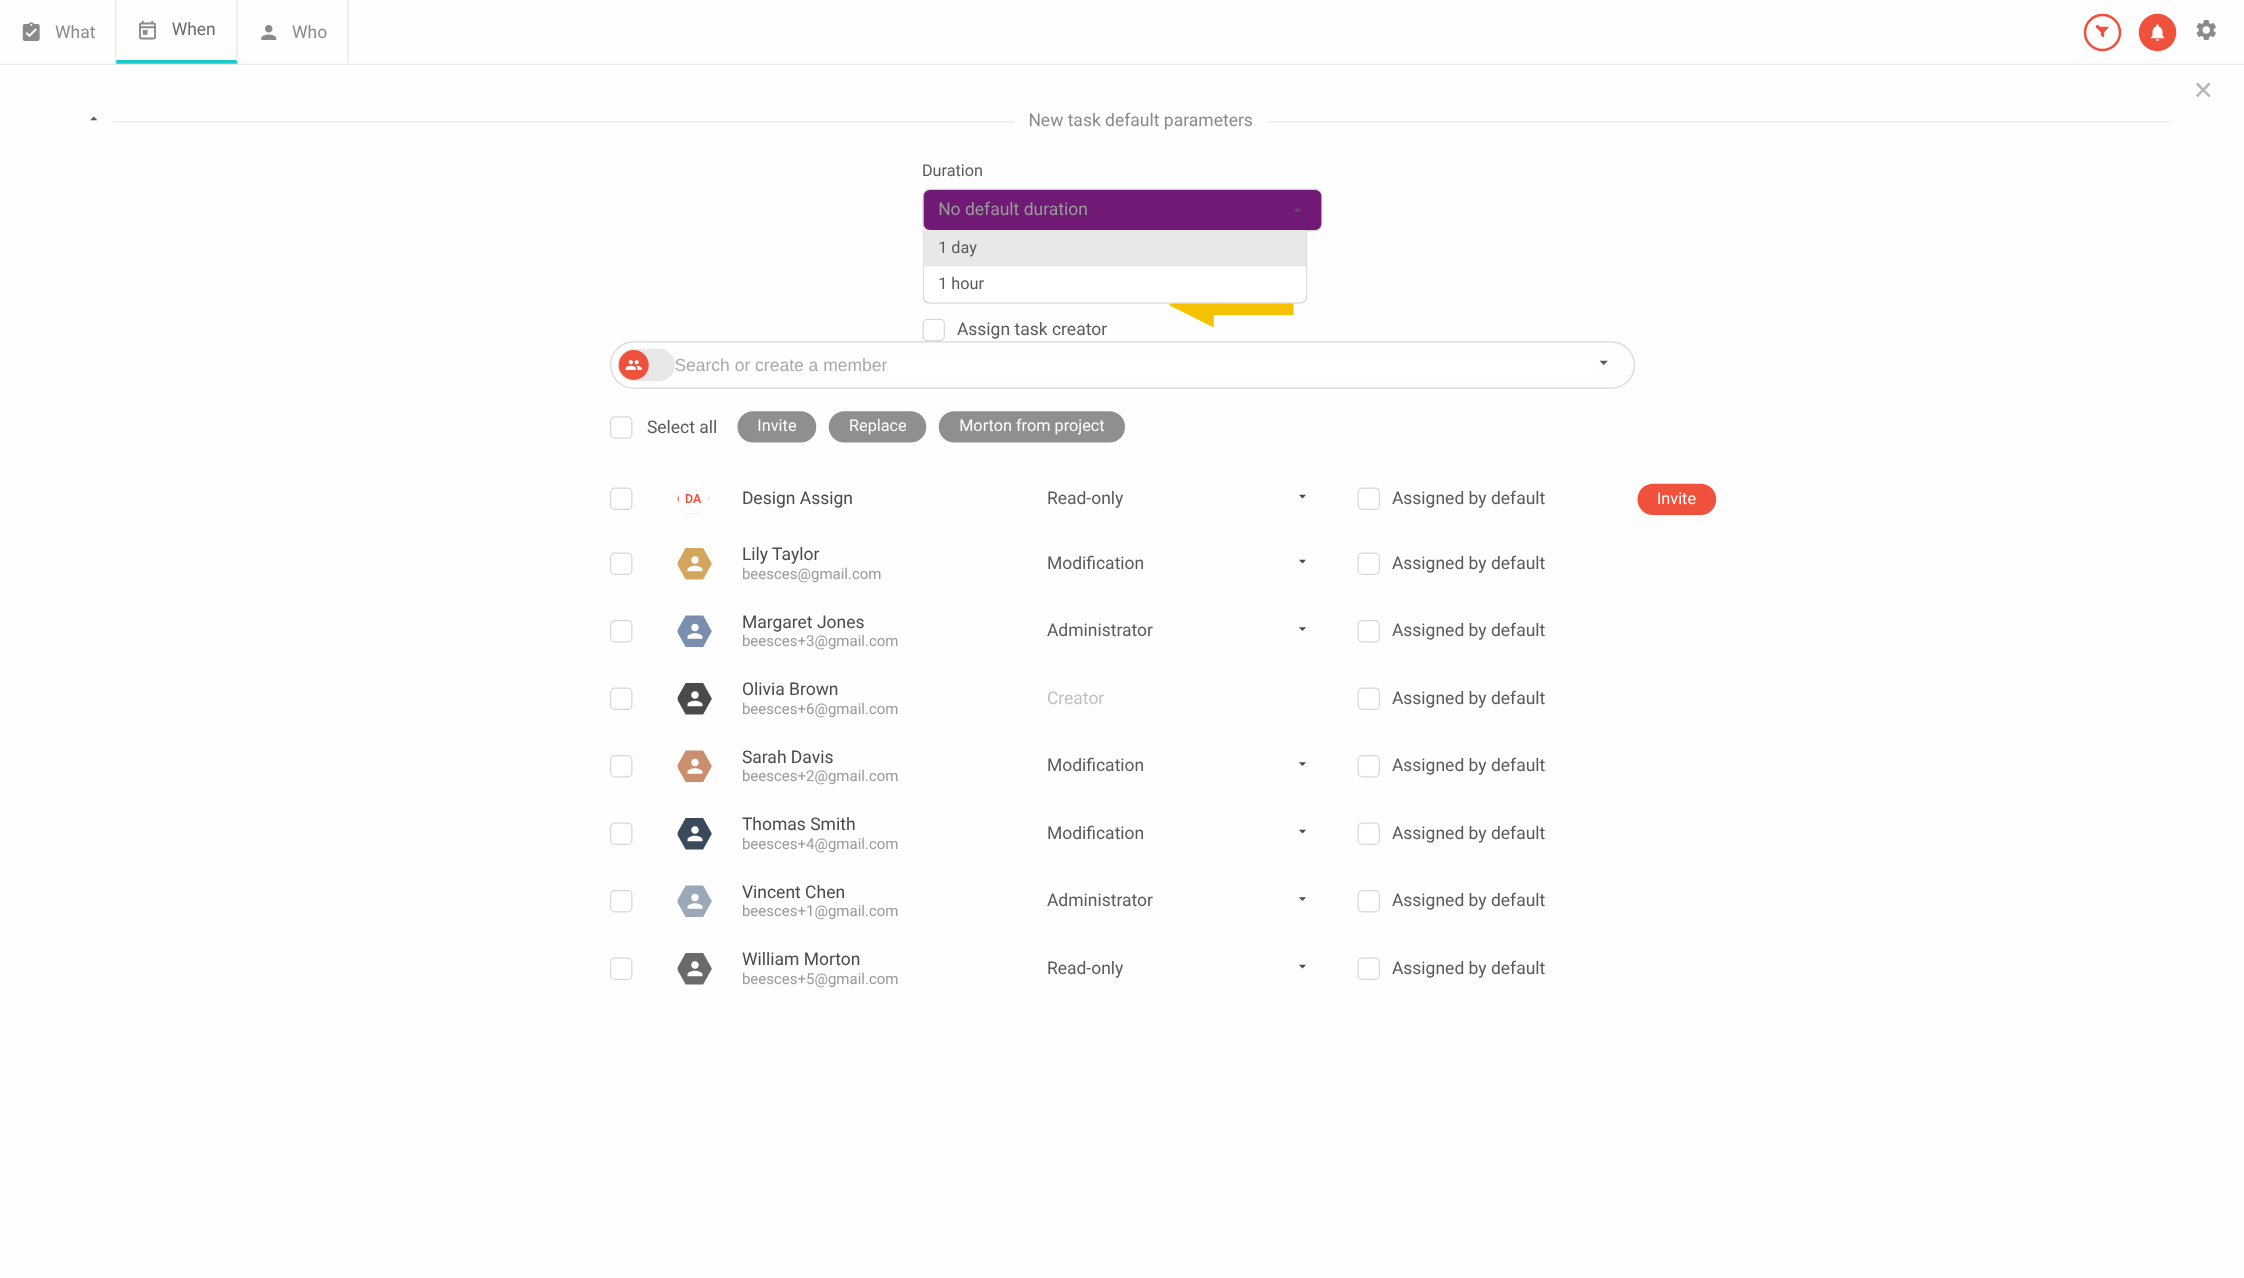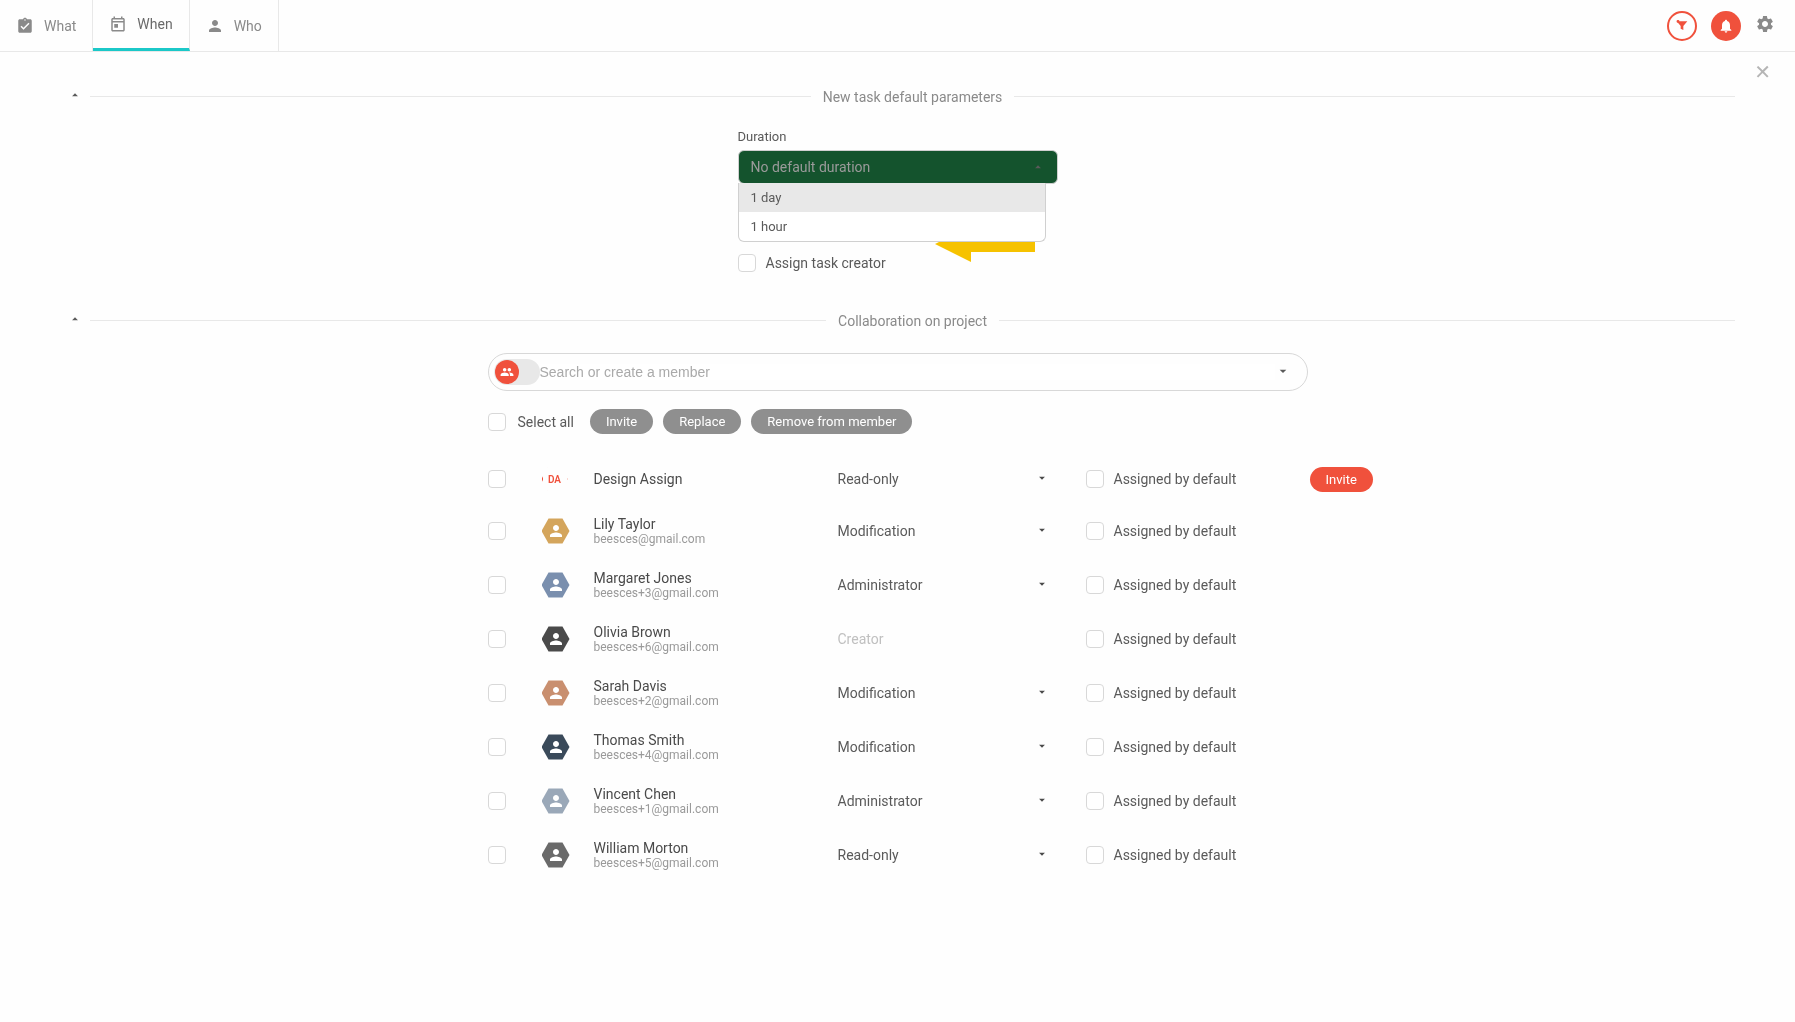--- a/index.html
+++ b/index.html
@@ -93,21 +93,21 @@
     position:relative;
   }
   .field-label {
     font-size: 13px;
     color:#5a5a5a;
     margin-bottom: 6px;
   }
   .select-box {
     border:1px solid #d0d0d0;
     border-radius: 6px;
-    background:#14532d;
+    background:#701a75;
     padding: 8px 12px;
     color:#9a9a9a;
     display:flex;
     justify-content:space-between;
     align-items:center;
     cursor:pointer;
   }
   .dropdown {
     position:absolute;
     top: 54px;
@@ -327,30 +327,20 @@
     <svg width="100" height="44" viewBox="0 0 100 44">
         <polygon points="0,22 36,4 36,14 100,14 100,30 36,30 36,40" fill="#f6c200"></polygon>
       </svg>
   </div>
 
   <div class="assign-creator">
     <div class="checkbox"></div>
     <span>Assign task creator</span>
   </div>
 
-  <div class="section-header" style="margin-top:40px">
-    <div class="chev">
-      <svg width="14" height="14" viewBox="0 0 24 24" fill="#5a5a5a">
-          <path d="M7 14l5-5 5 5z"></path>
-        </svg>
-    </div>
-    <div class="line"></div>
-    <div class="title">Collaboration on project</div>
-    <div class="line"></div>
-  </div>
 
   <div class="inner">
     <div class="search-row">
       <div class="toggle">
         <div class="knob">
           <svg width="14" height="14" viewBox="0 0 24 24" fill="#fff">
               <path d="M16 11c1.66 0 2.99-1.34 2.99-3S17.66 5 16 5s-3 1.34-3 3 1.34 3 3 3zm-8 0c1.66 0 2.99-1.34 2.99-3S9.66 5 8 5 5 6.34 5 8s1.34 3 3 3zm0 2c-2.33 0-7 1.17-7 3.5V19h14v-2.5c0-2.33-4.67-3.5-7-3.5zm8 0c-.29 0-.62.02-.97.05 1.16.84 1.97 1.97 1.97 3.45V19h6v-2.5c0-2.33-4.67-3.5-7-3.5z"></path>
             </svg>
         </div>
       </div>
@@ -362,21 +352,21 @@
       </div>
     </div>
 
     <div class="actions-row">
       <div class="sel-all">
         <div class="checkbox"></div>
         <span>Select all</span>
       </div>
       <div class="pill">Invite</div>
       <div class="pill">Replace</div>
-      <div class="pill">Remove from member</div>
+      <div class="pill">Morton from project</div>
     </div>
 
     <div id="members-list">
         <div class="member-row">
           <div class="checkbox"></div>
           <div class="avatar da-badge" style="clip-path: polygon(25% 5%, 75% 5%, 100% 50%, 75% 95%, 25% 95%, 0% 50%); border: 1.5px solid rgb(240, 81, 60);">DA</div>
           <div class="member-info">
             <div class="name">Design Assign</div>
           </div>
           <div class="role">Read-only</div>

